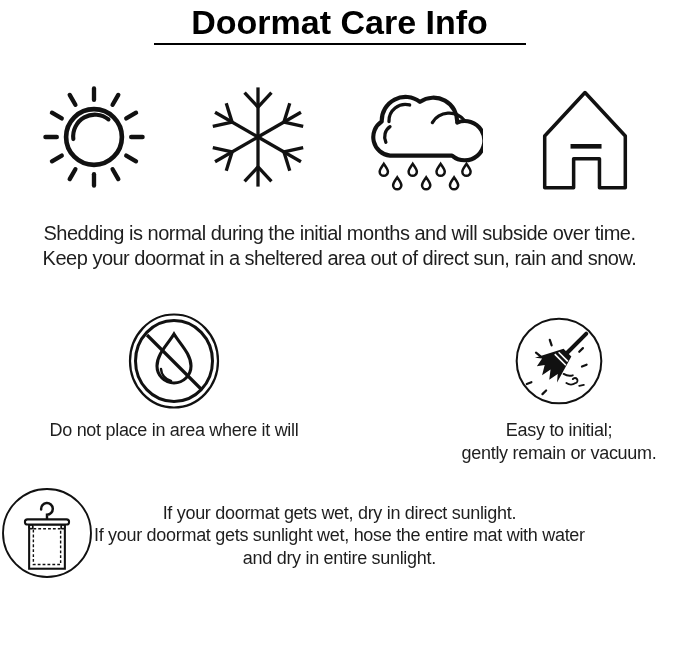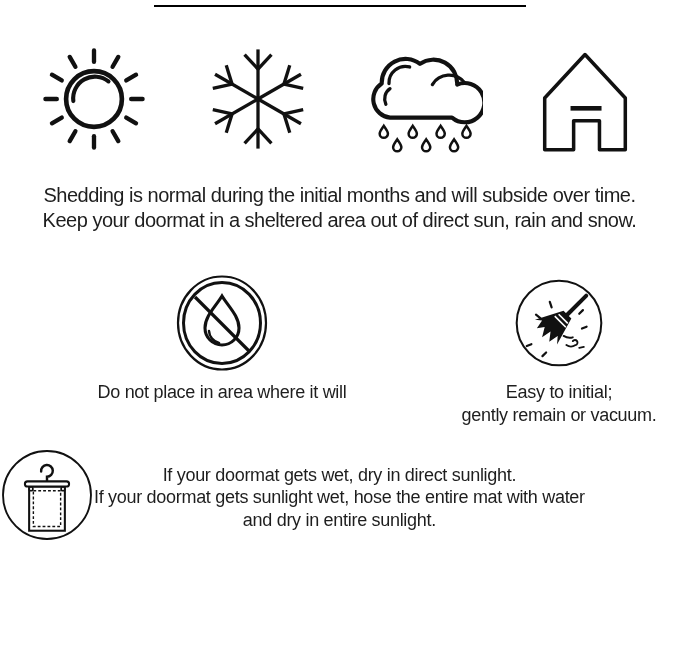--- a/index.html
+++ b/index.html
@@ -33,21 +33,21 @@
   .icons-row svg{display:block;color:var(--ink);}
 
   
   .intro{margin-top:22px;text-align:center;}
   .intro .line{
     font-size:20px;line-height:25px;letter-spacing:-0.5px;
     white-space:nowrap;
   }
 
   
-  .tips-row{display:flex;justify-content:space-between;margin-top:42px;padding-left:48px;}
+  .tips-row{display:flex;justify-content:space-between;margin-top:42px;}
   .tip-col{display:flex;flex-direction:column;align-items:center;}
   .tip-col.left{width:348px;}
   .tip-col.right{width:240px;}
   .tip-icon{height:96px;display:flex;align-items:center;justify-content:center;}
   .tip-icon svg{display:block;color:var(--ink);}
   .tip-caption{margin-top:10px;text-align:center;}
   .caption-line{
     font-size:18px;line-height:22.5px;letter-spacing:-0.3px;white-space:nowrap;
   }
 
@@ -55,20 +55,21 @@
   .dry-section{margin-top:22px;display:flex;align-items:center;}
   .dry-section svg{display:block;color:var(--ink);}
   .dry-caption{margin-top:5px;text-align:center;}
 </style>
 </head>
 <body>
 
 <div class="page">
 
   <div class="title-wrap">
+    <div class="page-title">Doormat Care Info</div>
     <div class="title-underline"></div>
   </div>
 
   <div class="icons-row">
 
     <svg width="124" height="124" viewBox="0 0 120 120" fill="none" stroke="currentColor">
       <circle cx="60" cy="60" r="27" stroke-width="4.5"></circle>
       <path d="M 40,62 A 21,21 0 0 1 74,43" stroke-width="4" stroke-linecap="round"></path>
       <g stroke-width="4.2" stroke-linecap="round">
         <line x1="96" y1="60" x2="107" y2="60"></line>

